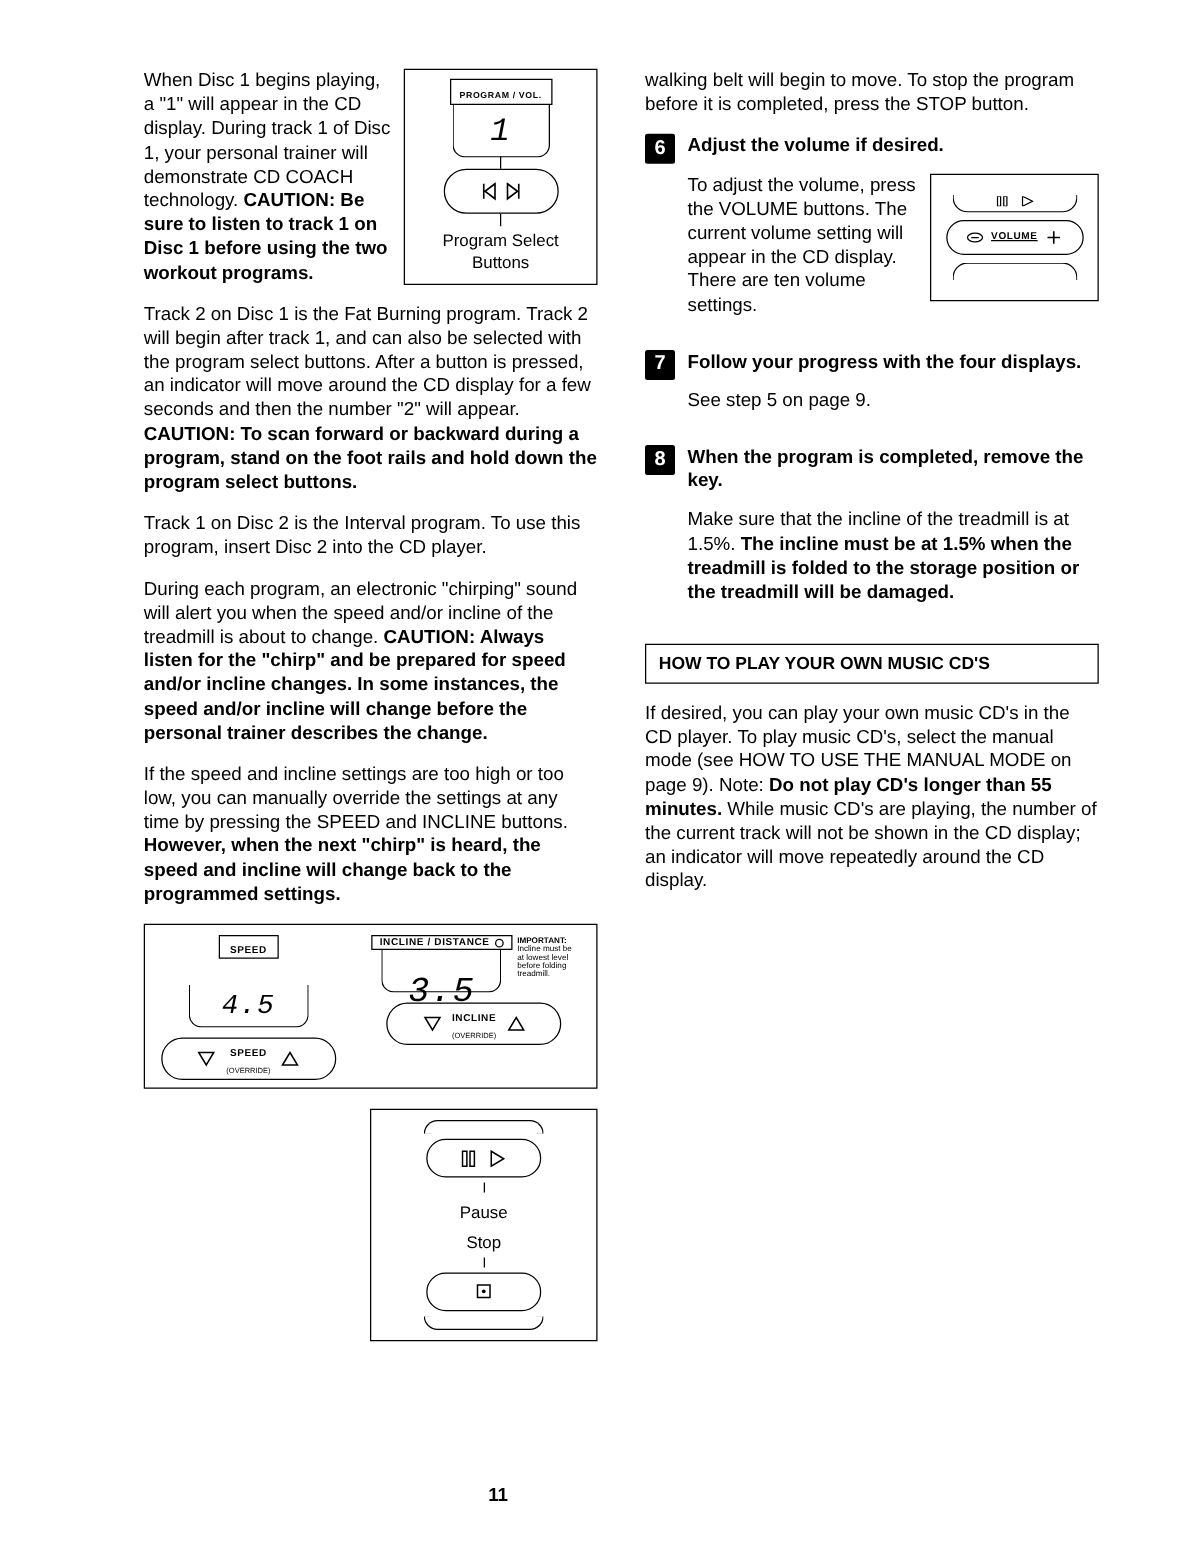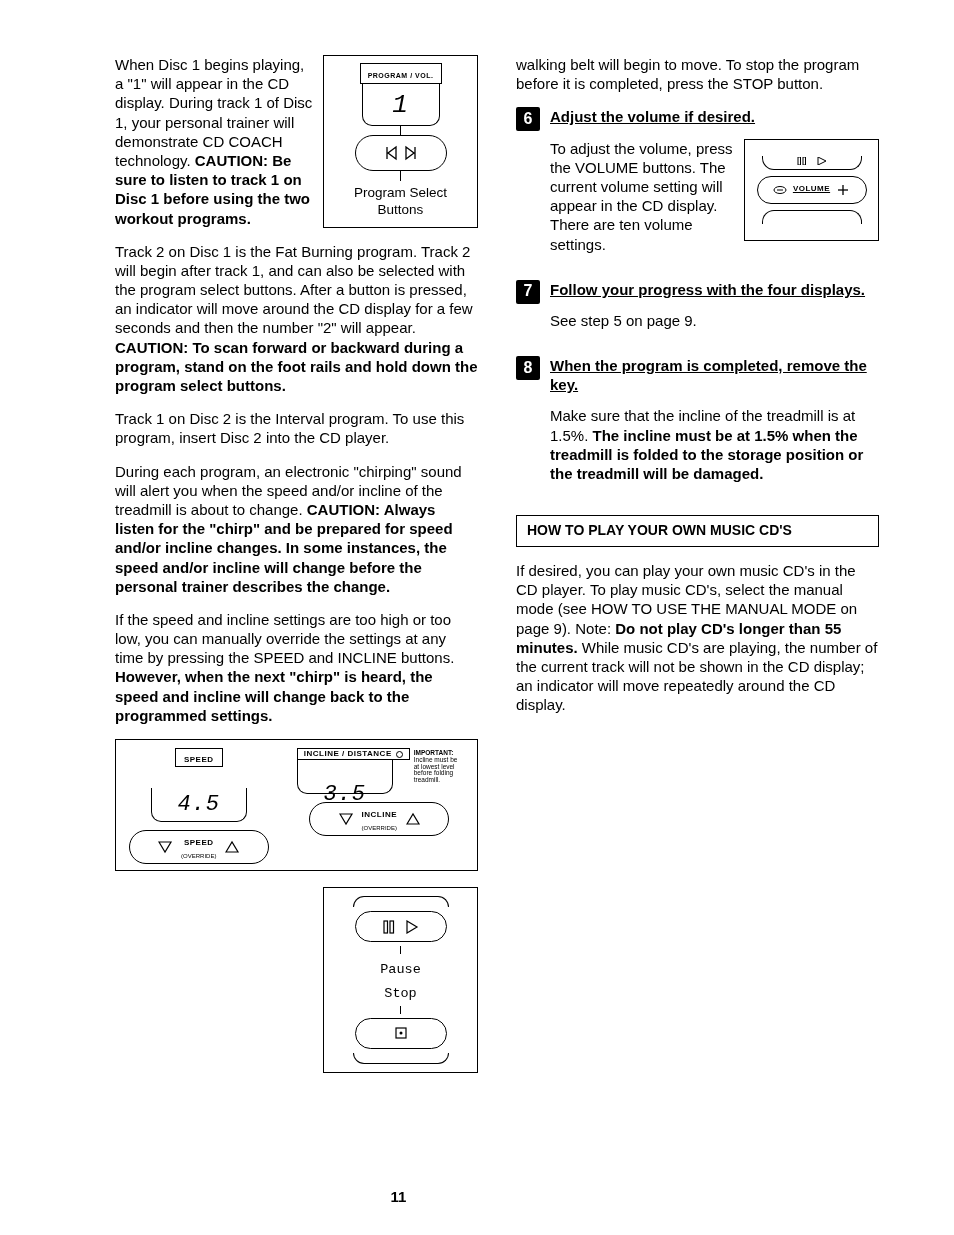--- a/index.html
+++ b/index.html
@@ -8,21 +8,21 @@
   .cols { display: flex; gap: 38px; }
   .col { flex: 1; font-size: 15px; line-height: 1.28; }
   p { margin-bottom: 14px; }
   .b { font-weight: bold; }
   .wrap-right { float: right; margin: 0 0 8px 10px; }
   .fig { border: 1px solid #000; background: #fff; display: flex; flex-direction: column; align-items: center; justify-content: center; text-align: center; font-size: 13.5px; }
   .fig .lbl { margin-top: 4px; line-height: 1.2; }
   .step { display: flex; gap: 10px; margin-bottom: 12px; }
   .step-num { width: 24px; height: 24px; background: #000; color: #fff; font-weight: bold; display: flex; align-items: center; justify-content: center; font-size: 16px; flex: 0 0 24px; border-radius: 2px; }
   .step-body { flex: 1; }
-  .step-head { font-weight: bold; margin-bottom: 12px; text-decoration: underline; }
+  .step-head { font-weight: bold; margin-bottom: 12px; }
   .section-head { border: 1px solid #000; padding: 6px 10px; font-weight: bold; font-size: 14px; margin: 18px 0 14px 0; }
   .page-num { position: absolute; bottom: 30px; left: 0; width: 797px; text-align: center; font-weight: bold; font-size: 15px; }
   .clear { clear: both; }
   .seg { font-family: 'Courier New', monospace; font-style: italic; font-size: 26px; letter-spacing: 1px; line-height: 1; }
   .tiny { font-size: 6.5px; line-height: 1.05; text-align: left; }
   .panel-label { font-size: 8px; font-weight: bold; letter-spacing: 0.5px; }
   .oval-btn { border: 1.5px solid #000; border-radius: 999px; display: flex; align-items: center; justify-content: center; gap: 6px; }
   svg { display: block; }
 </style>
 </head>
@@ -93,27 +93,27 @@
               <span style="font-size:6px;">(OVERRIDE)</span>
             </div>
             <svg width="16" height="14">
                 <path d="M2 12 L8 2 L14 12 Z" fill="none" stroke="#000" stroke-width="1.2"></path>
               </svg>
           </div>
         </div>
 
         <div style="display:flex;flex-direction:column;align-items:center;width:180px;position:relative;">
           <div style="display:flex;align-items:flex-start;gap:4px;">
-            <div style="display:flex;flex-direction:column;">
+            <div style="display:flex;flex-direction:column;align-items:center;">
               <div style="border:1px solid #000;padding:0 6px;display:flex;align-items:center;gap:4px;">
                 <span class="panel-label">INCLINE / DISTANCE</span>
                 <span style="border:1px solid #000;border-radius:50%;width:7px;height:7px;display:inline-block;"></span>
               </div>
               <div style="border:1.5px solid #000;border-top:none;border-radius:0 0 10px 10px;width:96px;height:34px;display:flex;align-items:center;justify-content:center;">
-                <span class="seg" style="font-size:22px;margin-top:36px;">3.5</span>
+                <span class="seg" style="font-size:28px;margin-top:36px;">3.5</span>
               </div>
             </div>
             <div class="tiny" style="width:48px;padding-top:2px;">
               <span class="b">IMPORTANT:</span><br>
               <span>Incline must be at lowest level before folding treadmill.</span>
             </div>
           </div>
           <div style="height:8px;"></div>
           <div class="oval-btn" style="width:140px;height:34px;gap:8px;">
             <svg width="16" height="14">
@@ -123,21 +123,21 @@
               <span class="panel-label">INCLINE</span><br>
               <span style="font-size:6px;">(OVERRIDE)</span>
             </div>
             <svg width="16" height="14">
                 <path d="M2 12 L8 2 L14 12 Z" fill="none" stroke="#000" stroke-width="1.2"></path>
               </svg>
           </div>
         </div>
       </div>
 
-      <div class="wrap-right fig" style="width:155px;height:186px;padding:8px 6px;gap:4px;font-family:Liberation Mono, monospace;">
+      <div class="wrap-right fig" style="width:182px;height:186px;padding:8px 6px;gap:4px;">
         <div style="border:1.5px solid #000;border-bottom:none;border-radius:14px 14px 0 0;width:96px;height:12px;"></div>
         <div class="oval-btn" style="width:92px;height:34px;gap:10px;">
           <svg width="12" height="14">
               <rect x="1" y="1" width="3.5" height="12" fill="none" stroke="#000" stroke-width="1.2"></rect>
               <rect x="7" y="1" width="3.5" height="12" fill="none" stroke="#000" stroke-width="1.2"></rect>
             </svg>
           <svg width="14" height="14">
               <path d="M2 1 L12 7 L2 13 Z" fill="none" stroke="#000" stroke-width="1.2"></path>
             </svg>
         </div>

